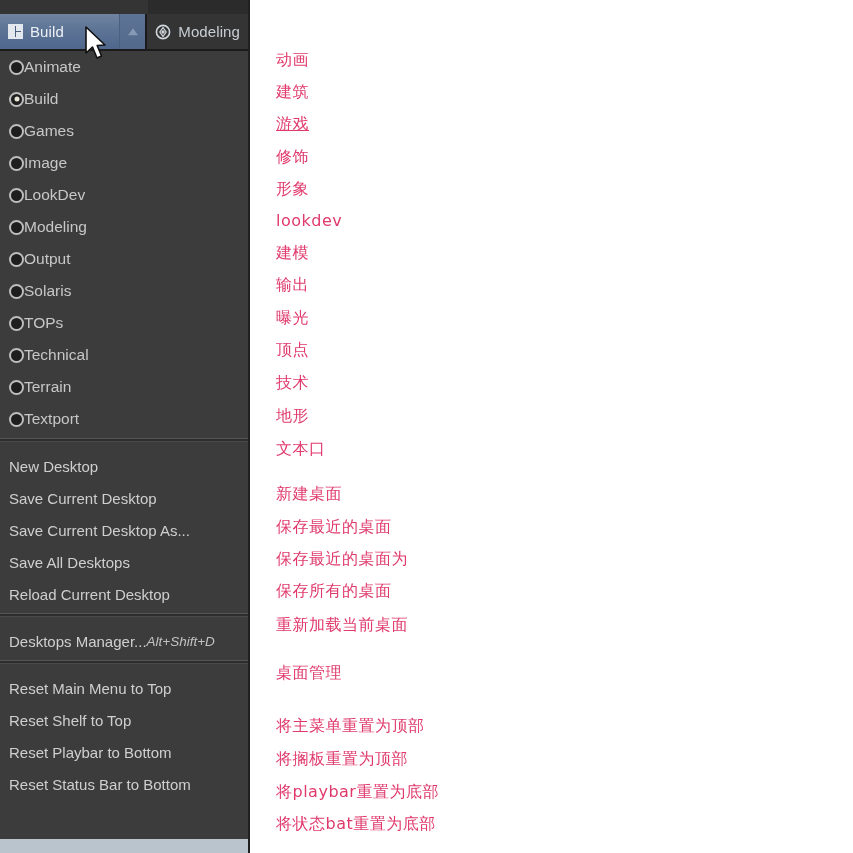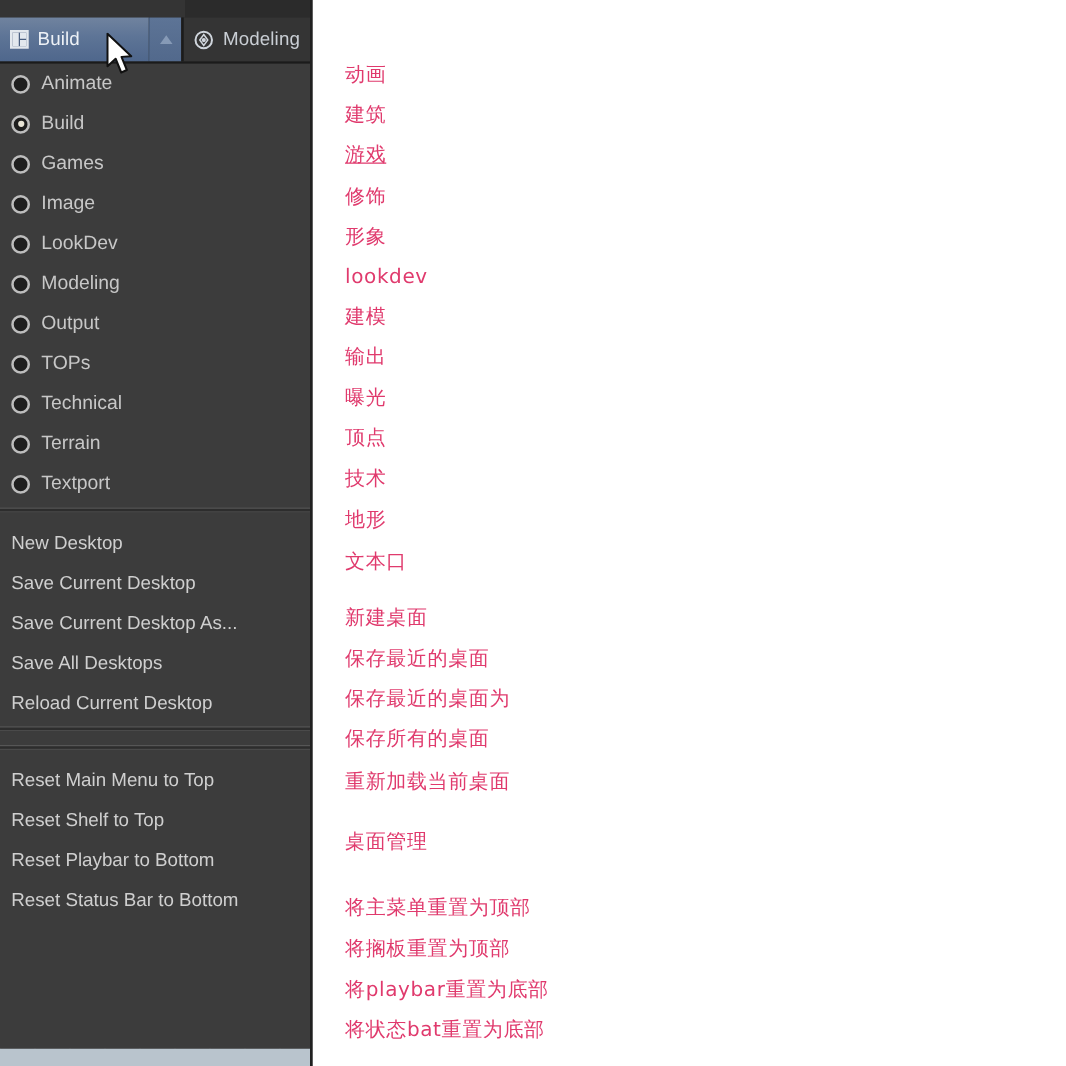--- a/index.html
+++ b/index.html
@@ -143,21 +143,21 @@
   .mi {
     display: flex;
     align-items: center;
     height: 32px;
     padding-left: 9px;
     box-sizing: border-box;
     color: #c7c7c7;
     font-size: 15.5px;
     white-space: nowrap;
   }
-  .mi.radio-item { gap: 9px; }
+  .mi.radio-item { }
   .mi .label { line-height: 1; }
 
   .radio {
     width: 15px; height: 15px;
     border-radius: 50%;
     border: 2px solid #bdbdbd;
     background: #1e1e1e;
     box-sizing: border-box;
     flex: 0 0 auto;
     position: relative;
@@ -310,20 +310,24 @@
         <div class="mi radio-item">
           <span class="radio"></span>
           <span class="label">Modeling</span>
         </div>
         <div class="mi radio-item">
           <span class="radio"></span>
           <span class="label">Output</span>
         </div>
         <div class="mi radio-item">
           <span class="radio"></span>
+          <span class="label">Solaris</span>
+        </div>
+        <div class="mi radio-item">
+          <span class="radio"></span>
           <span class="label">TOPs</span>
         </div>
         <div class="mi radio-item">
           <span class="radio"></span>
           <span class="label">Technical</span>
         </div>
         <div class="mi radio-item">
           <span class="radio"></span>
           <span class="label">Terrain</span>
         </div>
@@ -350,20 +354,26 @@
           <span class="label">Save All Desktops</span>
         </div>
         <div class="mi cmd">
           <span class="label">Reload Current Desktop</span>
         </div>
       </div>
 
       <div class="sep"></div>
       <div class="sep-gap"></div>
 
+      <div>
+        <div class="mi cmd">
+          <span class="label">Desktops Manager...</span>
+          <span class="shortcut">Alt+Shift+D</span>
+        </div>
+      </div>
 
       <div class="sep"></div>
       <div class="sep-gap"></div>
 
       <div>
         <div class="mi cmd">
           <span class="label">Reset Main Menu to Top</span>
         </div>
         <div class="mi cmd">
           <span class="label">Reset Shelf to Top</span>

